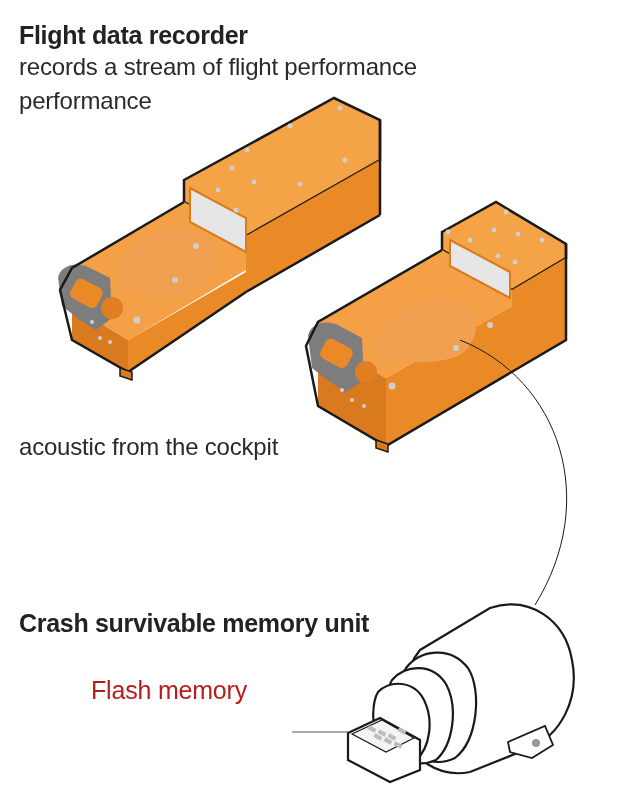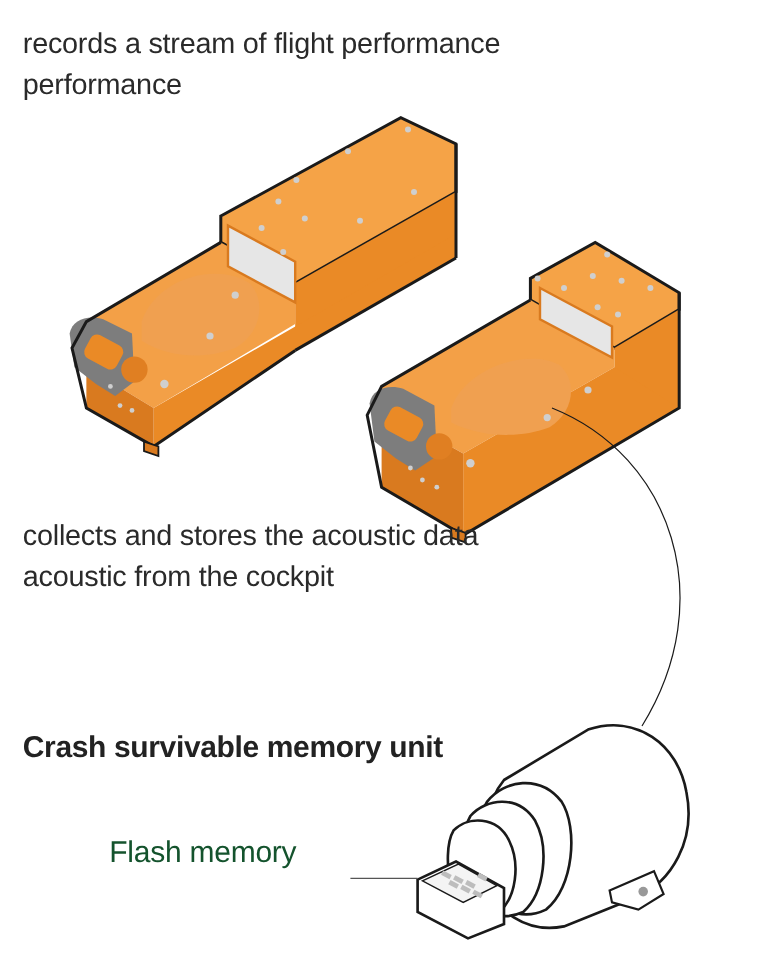--- a/index.html
+++ b/index.html
@@ -4,21 +4,21 @@
   <style>
     html, body { margin: 0; padding: 0; background: #ffffff; }
     body { width: 640px; height: 800px; position: relative; overflow: hidden;
            font-family: "Liberation Sans", "DejaVu Sans", sans-serif; color: #1f1f1f; }
     .label { position: absolute; left: 19px; }
     .title { font-weight: bold; font-size: 25px; letter-spacing: -0.3px; line-height: 30px; color: #222; }
     .desc { font-size: 24px; line-height: 34px; color: #2a2a2a; font-weight: normal; letter-spacing: -0.2px; }
     #fdr-label { top: 20px; }
     #cvr-label { top: 430px; }
     #csmu-label { top: 608px; text-align: right; }
-    #flash-label { position: absolute; left: 91px; top: 696px; font-size: 25px; color: #14532d; letter-spacing: -0.2px; }
+    #flash-label { position: absolute; left: 91px; top: 676px; font-size: 25px; color: #b91c1c; letter-spacing: -0.2px; }
     svg.art { position: absolute; left: 0; top: 0; }
   </style>
 </head>
 <body>
 
 <svg class="art" width="640" height="800" viewBox="0 0 640 800">
 
   <g>
 
     <polygon points="184,180 334,98 380,120 380,160 246,236 184,202" fill="#f5a347" stroke="#1a1a1a" stroke-width="2.5"></polygon>
@@ -112,26 +112,26 @@
       <rect x="384" y="739" width="8" height="4" transform="rotate(28 388 741)"></rect>
       <rect x="394" y="743" width="8" height="4" transform="rotate(28 398 745)"></rect>
       <rect x="398" y="729" width="8" height="4" transform="rotate(28 402 731)"></rect>
     </g>
   </g>
 
   <line x1="292" y1="732" x2="348" y2="732" stroke="#555" stroke-width="1"></line>
 </svg>
 
 <div class="label" id="fdr-label">
+  <div class="title">Flight data recorder</div>
   <div class="desc">records a stream of flight performance</div>
   <div class="desc">performance</div>
 </div>
 
 <div class="label" id="cvr-label">
-  <div class="desc">collects and stores the acoustic data</div>
   <div class="desc">acoustic from the cockpit</div>
 </div>
 
 <div class="label" id="csmu-label">
   <div class="title">Crash survivable memory unit</div>
 </div>
 
 <div id="flash-label">Flash memory</div>
 
 </body></html>

